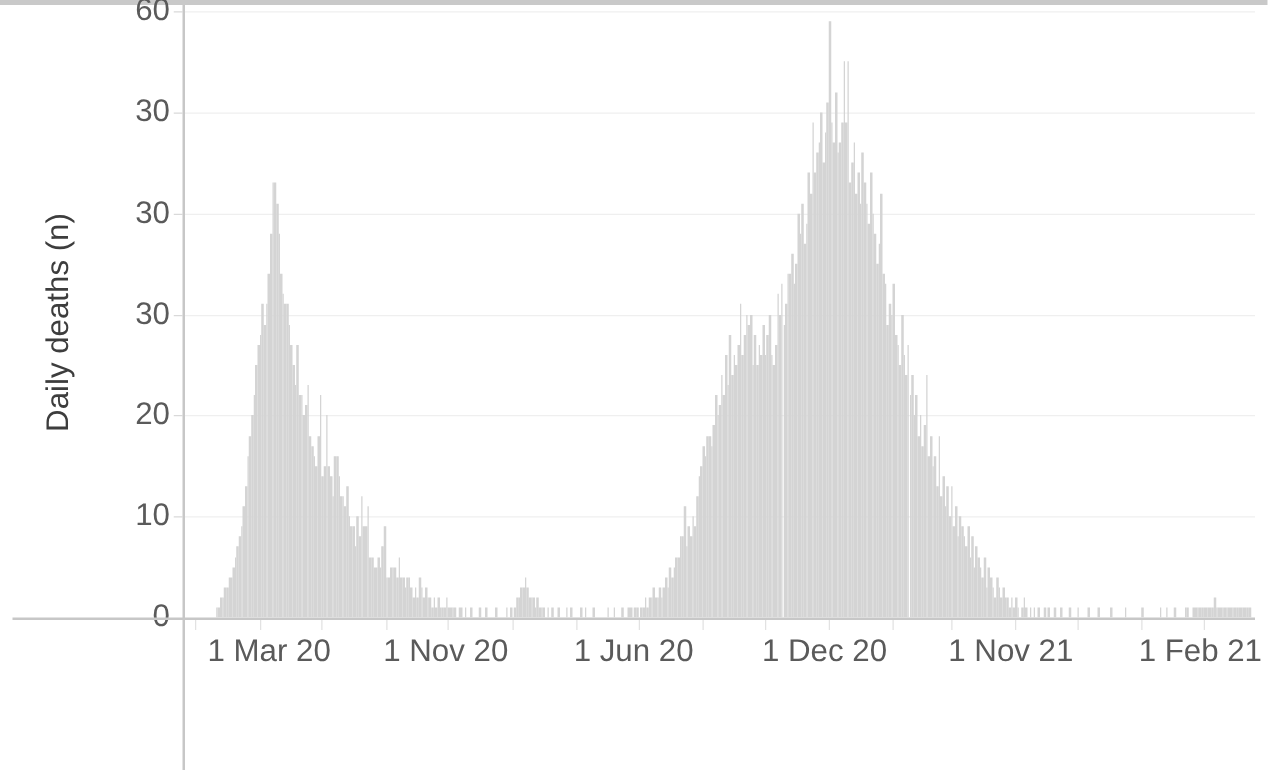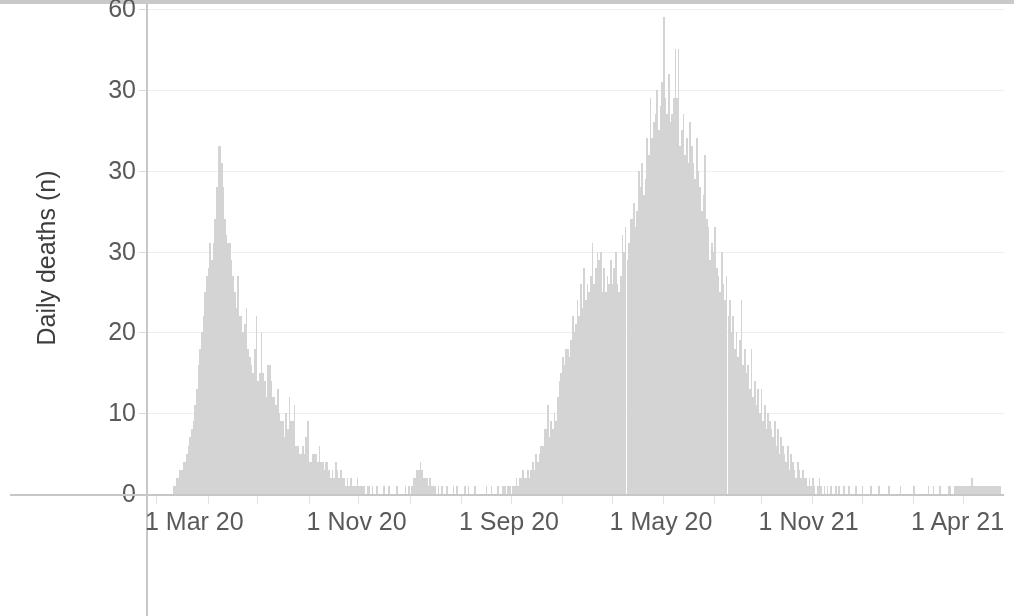--- a/index.html
+++ b/index.html
@@ -564,23 +564,23 @@
       <div class="xtick-mark" style="left: 510.6px;"></div>
       <div class="xtick-mark" style="left: 561.926px;"></div>
       <div class="xtick-mark" style="left: 611.598px;"></div>
       <div class="xtick-mark" style="left: 662.925px;"></div>
       <div class="xtick-mark" style="left: 714.251px;"></div>
       <div class="xtick-mark" style="left: 760.611px;"></div>
       <div class="xtick-mark" style="left: 811.938px;"></div>
       <div class="xtick-mark" style="left: 861.609px;"></div>
       <div class="xtick-mark" style="left: 912.936px;"></div>
       <div class="xtick-mark" style="left: 962.607px;"></div>
-      <div class="xtick-label" style="left: 145px; color: rgb(90, 90, 90);">1 Mar 20</div>
+      <div class="xtick-label" style="left: 166px; color: rgb(90, 90, 90);">1 Mar 20</div>
       <div class="xtick-label" style="left: 306.603px; color: rgb(90, 90, 90);">1 Nov 20</div>
-      <div class="xtick-label" style="left: 458.928px; color: rgb(90, 90, 90);">1 Sep 20</div>
-      <div class="xtick-label" style="left: 609.598px; color: rgb(90, 90, 90);">1 May 20</div>
+      <div class="xtick-label" style="left: 458.928px; color: rgb(90, 90, 90);">1 Jun 20</div>
+      <div class="xtick-label" style="left: 609.598px; color: rgb(90, 90, 90);">1 Dec 20</div>
       <div class="xtick-label" style="left: 758.611px; color: rgb(90, 90, 90);">1 Nov 21</div>
-      <div class="xtick-label" style="left: 910.936px; color: rgb(90, 90, 90);">1 Apr 21</div>
+      <div class="xtick-label" style="left: 910.936px; color: rgb(90, 90, 90);">1 Feb 21</div>
     </div>
 
   <div id="y-axis-title">Daily deaths (n)</div>
 
 </div>
 
 </body></html>

